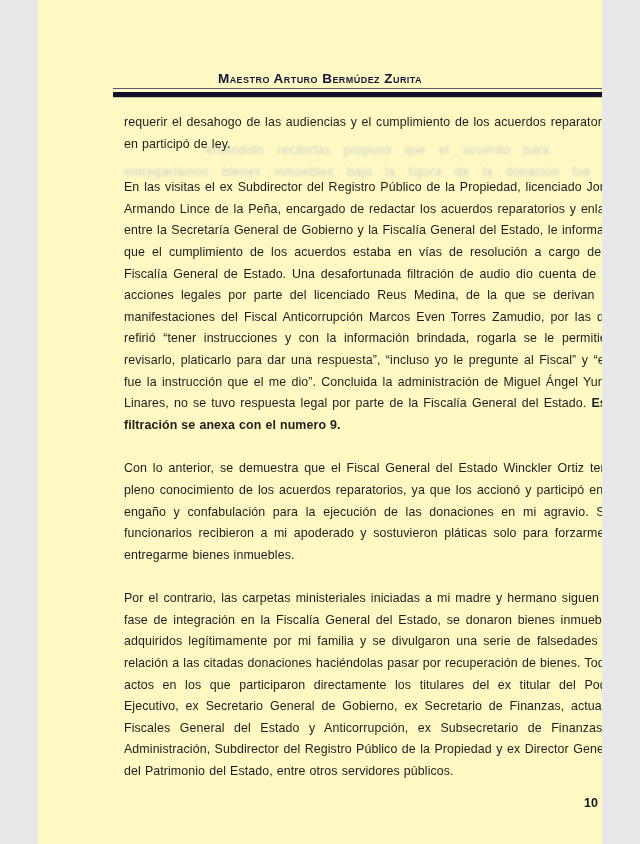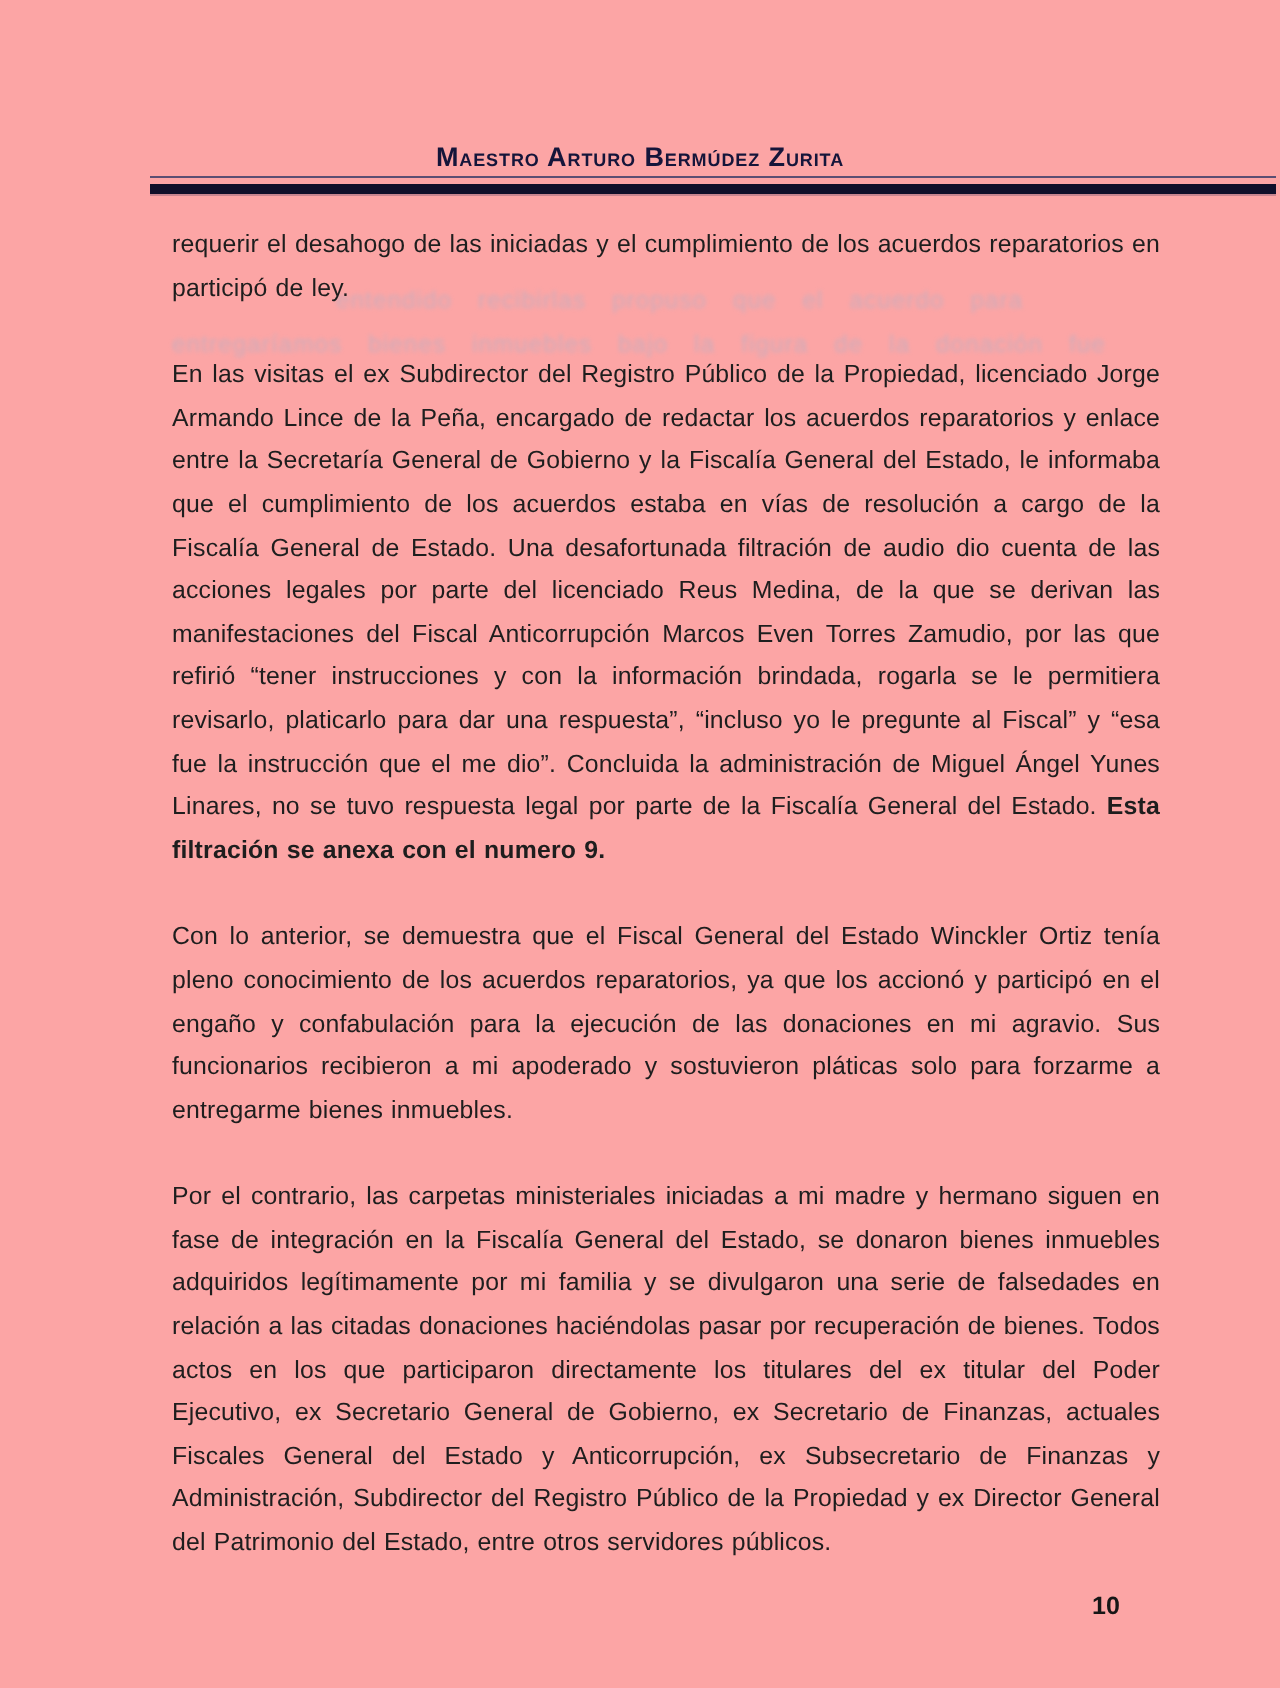--- a/index.html
+++ b/index.html
@@ -1,20 +1,20 @@
 <!DOCTYPE html>
 <html lang="es"><head>
 <meta charset="utf-8">
 <style>
   html,body{margin:0;padding:0;background:#e8e8e8;}
   .page{
     position:relative;
-    width:640px;height:844px;
+    width:564px;height:844px;
     margin:0 auto;
-    background:#fca5a5;
+    background:#fef9c3;
     overflow:hidden;
     font-family:"Liberation Sans", sans-serif;
     color:#1e1e1e;
   }
   
   .doc-header{position:absolute;left:0;top:0;width:100%;}
   .doc-title{
     position:absolute;left:0;top:71px;width:100%;
     text-align:center;
     font-size:13.5px;font-weight:700;
@@ -75,21 +75,21 @@
     <div class="doc-title">Maestro Arturo Bermúdez Zurita</div>
     <div class="rule-thin"></div>
     <div class="rule-thick"></div>
   </header>
 
   <div class="ghost ghost-1">entendido recibirlas propuso que el acuerdo para</div>
   <div class="ghost ghost-2">entregaríamos bienes inmuebles bajo la figura de la donación fue</div>
 
   <main class="doc-body">
 
-  <p class="para"><span>requerir el desahogo de las iniciadas y el cumplimiento de los </span><span class="italic">acuerdos reparatorios</span><span> en participó de ley.</span></p>
+  <p class="para"><span>requerir el desahogo de las audiencias y el cumplimiento de los </span><span class="italic">acuerdos reparatorios</span><span> en participó de ley.</span></p>
       <p class="para"><span>En las visitas el ex Subdirector del Registro Público de la Propiedad, licenciado Jorge Armando Lince de la Peña, encargado de redactar los acuerdos reparatorios y enlace entre la Secretaría General de Gobierno y la Fiscalía General del Estado, le informaba que el cumplimiento de los acuerdos estaba en vías de resolución a cargo de la Fiscalía General de Estado. Una desafortunada filtración de audio dio cuenta de las acciones legales por parte del licenciado Reus Medina, de la que se derivan las manifestaciones del Fiscal Anticorrupción Marcos Even Torres Zamudio, por las que refirió </span><span class="italic">“tener instrucciones y con la información brindada, rogarla se le permitiera revisarlo, platicarlo para dar una respuesta”, “incluso yo le pregunte al Fiscal” y “esa fue la instrucción que el me dio”.</span><span> Concluida la administración de Miguel Ángel Yunes Linares, no se tuvo respuesta legal por parte de la Fiscalía General del Estado. </span><span class="bold">Esta filtración se anexa con el numero 9.</span></p>
       <p class="para"><span>Con lo anterior, se demuestra que el Fiscal General del Estado Winckler Ortiz tenía pleno conocimiento de los </span><span class="italic">acuerdos reparatorios</span><span>, ya que los accionó y participó en el engaño y confabulación para la ejecución de las donaciones en mi agravio. Sus funcionarios recibieron a mi apoderado y sostuvieron pláticas solo para forzarme a entregarme bienes inmuebles.</span></p>
       <p class="para"><span>Por el contrario, las carpetas ministeriales iniciadas a mi madre y hermano siguen en fase de </span><span class="italic">integración</span><span> en la Fiscalía General del Estado, se </span><span class="italic">donaron</span><span> bienes inmuebles adquiridos legítimamente por mi familia y se divulgaron una serie de falsedades en relación a las citadas donaciones haciéndolas pasar por </span><span class="italic">recuperación de bienes</span><span>. Todos actos en los que participaron directamente los titulares del ex titular del Poder Ejecutivo, ex Secretario General de Gobierno, ex Secretario de Finanzas, actuales Fiscales General del Estado y Anticorrupción, ex Subsecretario de Finanzas y Administración, Subdirector del Registro Público de la Propiedad y ex Director General del Patrimonio del Estado, entre otros servidores públicos.</span></p>
     </main>
 
   <div class="page-number">10</div>
 
 </div>
 
 </body></html>

